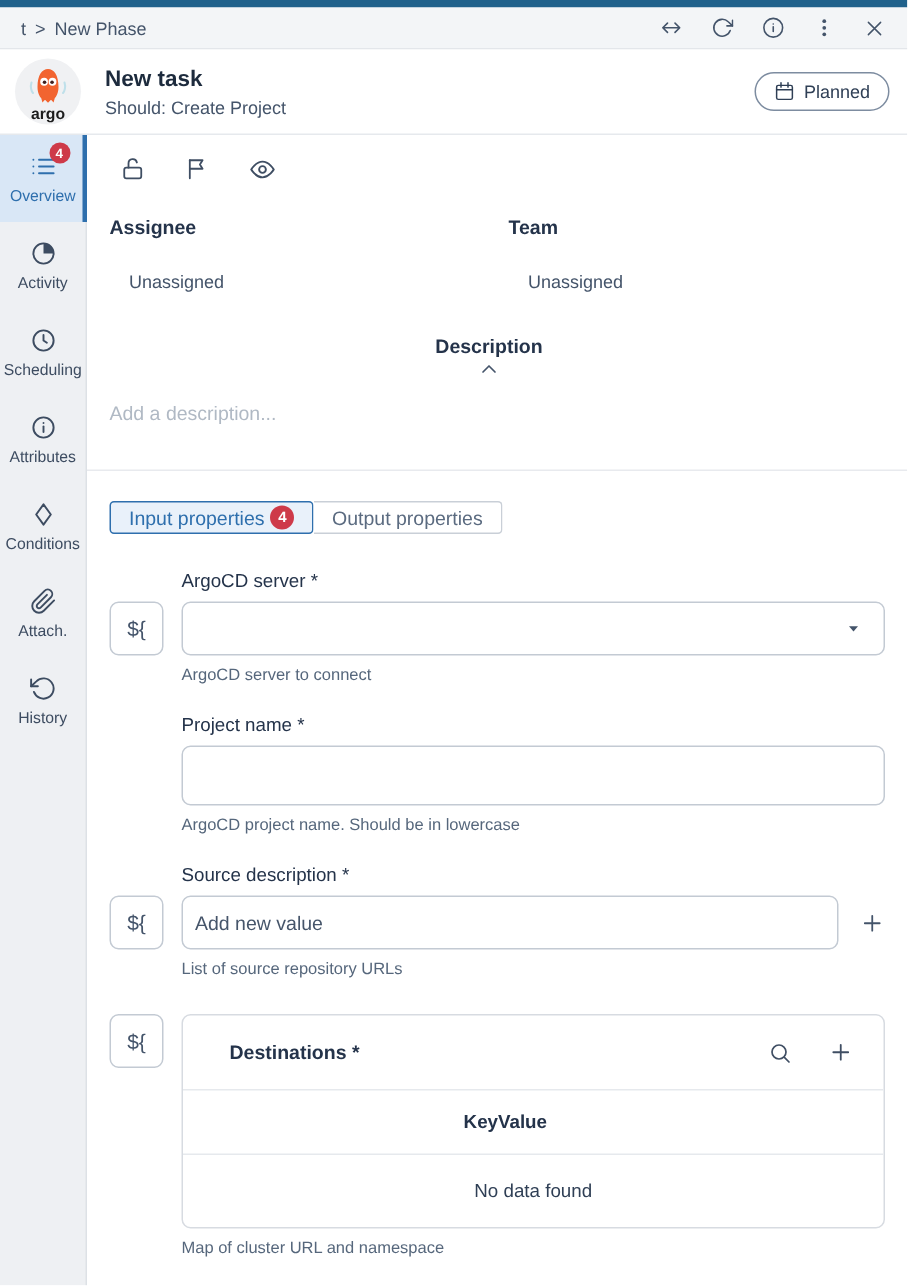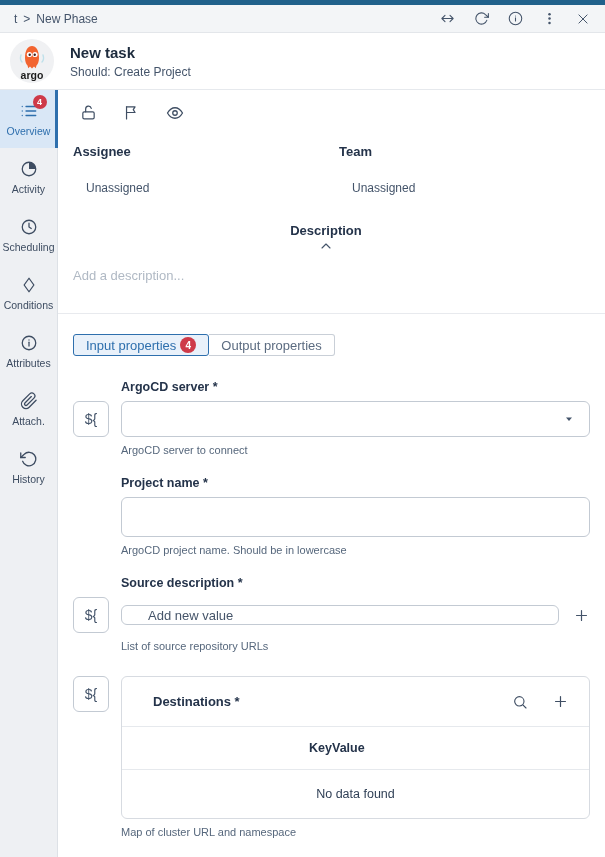--- a/index.html
+++ b/index.html
@@ -44,27 +44,27 @@
 
   .tabs { display:flex; margin:20px 0 0 15px; }
   .tab { font-size:13px; padding:2px 12px; border:1px solid #c9cfd7; color:#5b6b80; background:#fff; display:flex; align-items:flex-end; gap:4px; cursor:pointer; }
   .tab.active { border:1px solid #2e6fad; background:#e9f1fa; color:#2e6fad; border-radius:3px; }
   .tab.inactive { border-left:none; border-radius:0 3px 3px 0; }
   .tab-badge { width:16px; height:16px; border-radius:50%; background:#ce3a49; color:#fff; font-size:10px; font-weight:bold; display:flex; align-items:center; justify-content:center; }
 
   .form { margin:24px 15px 0 15px; }
   .field { margin-top:20px; }
   .field:first-child { margin-top:0; }
-  .f-label { margin-left:48px; font-weight:bold; font-size:12.5px; color:#24334a; margin-bottom:7px; }
+  .f-label { margin-left:48px; font-weight:normal; font-size:12.5px; color:#24334a; margin-bottom:7px; }
   .f-control { display:flex; align-items:center; }
   .f-control.top { align-items:flex-start; }
   .expr-btn { width:36px; height:36px; border:1px solid #c3cad3; border-radius:6px; background:#fff; font-size:14px; color:#44546a; display:flex; align-items:center; justify-content:center; margin-right:12px; flex-shrink:0; cursor:pointer; }
   .select-box { flex:1; height:36px; border:1px solid #c3cad3; border-radius:6px; background:#fff; display:flex; align-items:center; justify-content:flex-end; padding:0 14px; cursor:pointer; color:#44546a; }
   .text-box { flex:1; height:40px; border:1px solid #c3cad3; border-radius:6px; background:#fff; margin-left:48px; font-size:13px; color:#3f4e63; padding:0 14px; outline:none; font-family:"Liberation Sans", sans-serif; }
-  .input-box { flex:1; height:20px; border:1px solid #c3cad3; border-radius:6px; background:#fff; font-size:13px; color:#3f4e63; padding:0 26px; outline:none; font-family:"Liberation Sans", sans-serif; }
+  .input-box { flex:1; height:36px; border:1px solid #c3cad3; border-radius:6px; background:#fff; font-size:13px; color:#3f4e63; padding:0 8px; outline:none; font-family:"Liberation Sans", sans-serif; }
   .input-box::placeholder { color:#46556a; opacity:1; }
   .plus-btn { margin-left:14px; color:#44546a; cursor:pointer; display:flex; }
   .f-helper { margin-left:48px; margin-top:7px; font-size:11px; color:#56677c; }
 
   .panel { flex:1; border:1px solid #d7dbe1; border-radius:6px; background:#fff; overflow:hidden; }
   .panel-header { display:flex; align-items:center; padding:16px 20px; border-bottom:1px solid #e6e9ed; }
   .panel-title { font-weight:bold; font-size:13px; color:#24334a;padding-left:11px; }
   .panel-icons { margin-left:auto; display:flex; align-items:center; gap:24px; color:#3f4e63; }
   .panel-cols { display:flex; padding:14px 20px; border-bottom:1px solid #e6e9ed; }
   .col-h { font-weight:bold; font-size:12.5px; color:#24334a;text-align:right; }
@@ -130,20 +130,27 @@
         <circle cx="19.7" cy="15.8" r="1.2" fill="#402020"></circle>
           <circle cx="24.7" cy="15.8" r="1.2" fill="#402020"></circle>
         <path d="M11 16c-1 3 0 6 1 7M33 16c1 3 0 6-1 7" stroke="#bfe0ea" stroke-width="1.4" fill="none" stroke-linecap="round"></path>
         <text x="22" y="40" text-anchor="middle" font-size="10.5" font-weight="bold" fill="#1c1c1c">argo</text>
       </svg>
     </div>
     <div class="header-titles">
       <div class="title">New task</div>
       <div class="subtitle">Should: Create Project</div>
     </div>
+    <div class="status-pill">
+      <svg class="ic" width="14" height="14" viewBox="0 0 24 24">
+          <rect x="3" y="5" width="18" height="16" rx="2"></rect>
+          <path d="M8 2v5M16 2v5M3 10h18"></path>
+        </svg>
+      <span>Planned</span>
+    </div>
   </div>
 
   <div class="body">
     <div class="sidebar">
       <div class="side-item active">
         <span class="icon-wrap">
           <svg class="ic" width="18" height="18" viewBox="0 0 24 24">
               <path d="M8 6h13M8 12h13M8 18h13M3 6h.01M3 12h.01M3 18h.01"></path>
             </svg>
           <span class="count-badge">4</span>
@@ -159,31 +166,31 @@
       </div>
       <div class="side-item">
         <svg class="ic" width="18" height="18" viewBox="0 0 24 24">
             <circle cx="12" cy="12" r="9"></circle>
             <path d="M12 7v5l3 2"></path>
           </svg>
         <span>Scheduling</span>
       </div>
       <div class="side-item">
         <svg class="ic" width="18" height="18" viewBox="0 0 24 24">
-            <path d="M12 3l6.5 9L12 21 5.5 12 12 3z"></path>
-          </svg>
-        <span>Conditions</span>
-      </div>
-      <div class="side-item">
-        <svg class="ic" width="18" height="18" viewBox="0 0 24 24">
             <circle cx="12" cy="12" r="9"></circle>
             <path d="M12 16v-5"></path>
             <path d="M12 8h.01"></path>
           </svg>
         <span>Attributes</span>
+      </div>
+      <div class="side-item">
+        <svg class="ic" width="18" height="18" viewBox="0 0 24 24">
+            <path d="M12 3l6.5 9L12 21 5.5 12 12 3z"></path>
+          </svg>
+        <span>Conditions</span>
       </div>
       <div class="side-item">
         <svg class="ic" width="18" height="18" viewBox="0 0 24 24">
             <path d="M21.44 11.05l-9.19 9.19a6 6 0 0 1-8.49-8.49l9.19-9.19a4 4 0 0 1 5.66 5.66l-9.2 9.19a2 2 0 0 1-2.83-2.83l8.49-8.48"></path>
           </svg>
         <span>Attach.</span>
       </div>
       <div class="side-item">
         <svg class="ic" width="18" height="18" viewBox="0 0 24 24">
             <path d="M1 4v6h6"></path>

